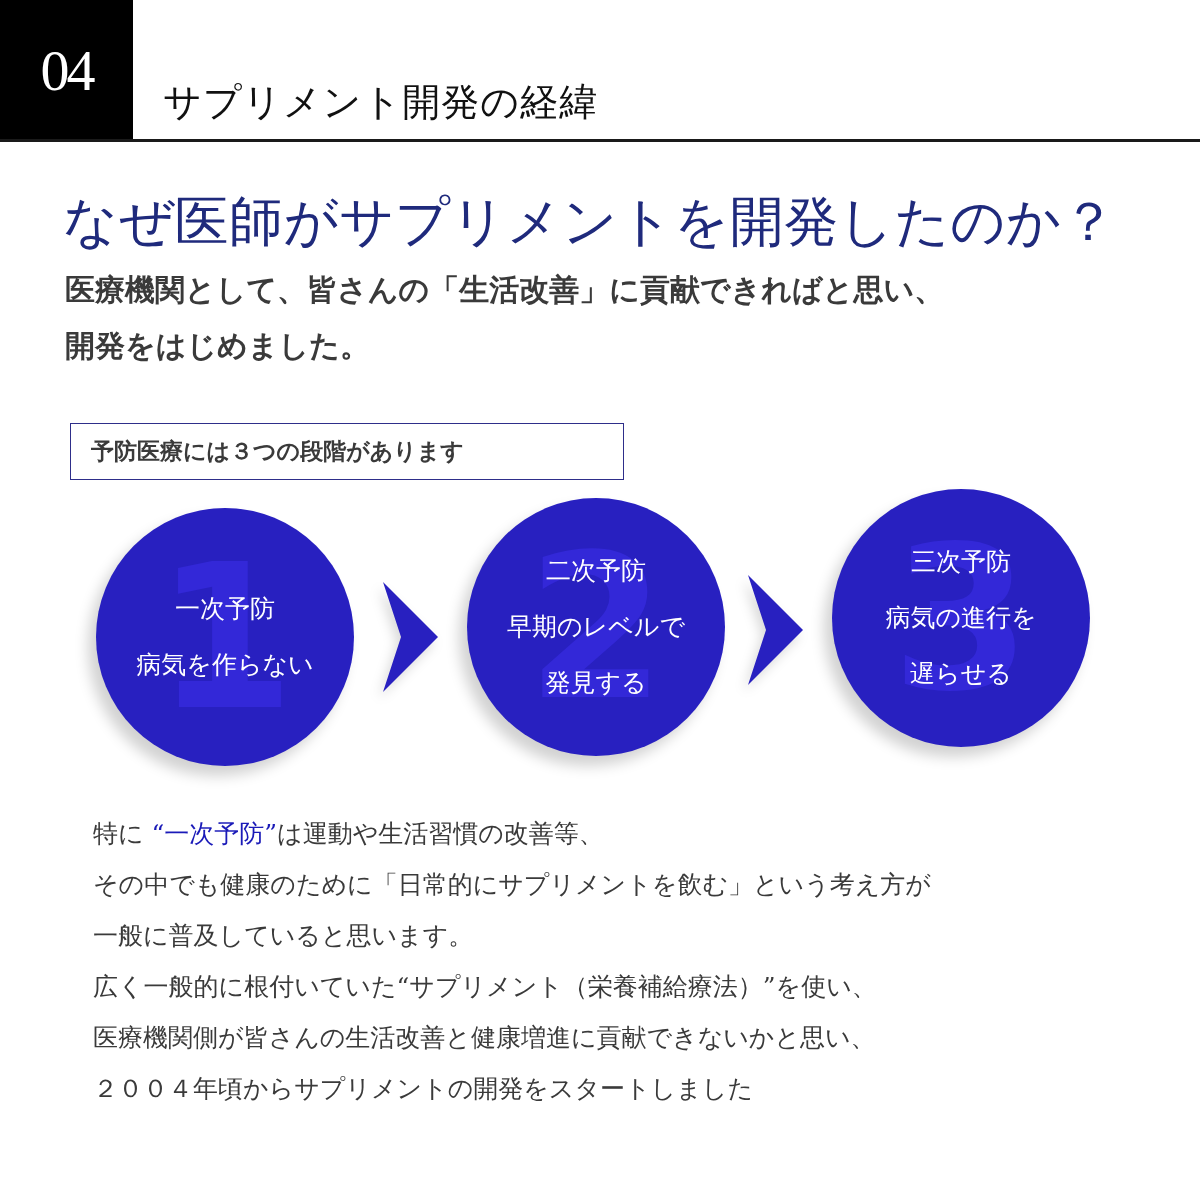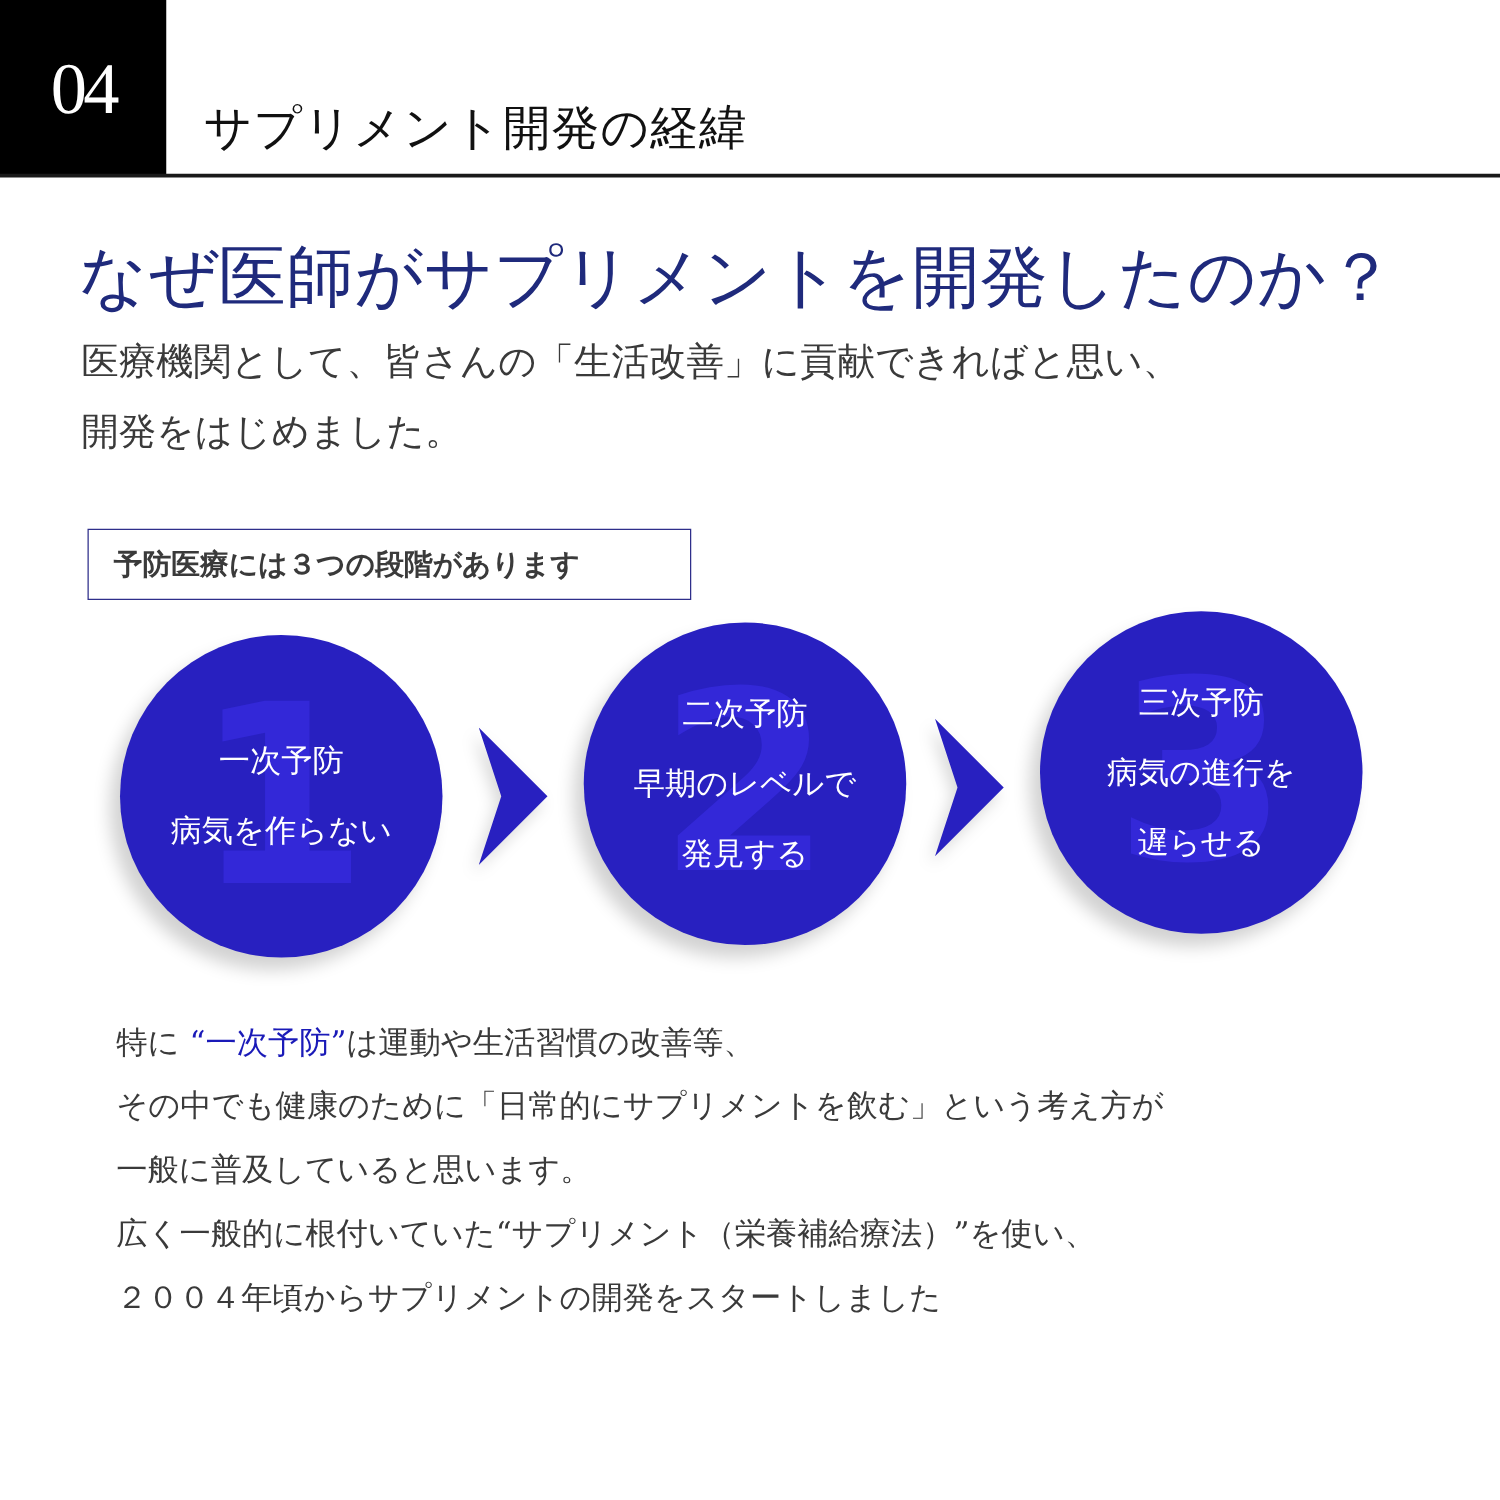--- a/index.html
+++ b/index.html
@@ -23,26 +23,26 @@
     }
 
     .question {
       position: absolute; left: 63px; top: 192px;
       font-family: "DejaVu Serif", serif; font-size: 54px; color: #1f2a7c;
       line-height: 60px; white-space: nowrap; letter-spacing: 0.5px;
     }
     .answer {
       position: absolute; left: 65px; top: 262px;
       font-family: "DejaVu Serif", serif; font-size: 30px; color: #3a3a3a;
-      line-height: 56px; font-weight: normal; white-space: nowrap;
+      line-height: 56px; font-weight: bold; white-space: nowrap;
     }
     .answer div { height: 56px; }
 
     .stages-label {
-      position: absolute; left: 70px; top: 423px; width: 483px; height: 57px;
+      position: absolute; left: 70px; top: 423px; width: 554px; height: 57px;
       border: 1.5px solid #2e2e8a; background: #fff;
       font-family: "DejaVu Serif", serif; font-size: 23px; color: #3a3a3a; font-weight: bold;
       display: flex; align-items: center; padding-left: 20px; white-space: nowrap;
     }
 
     .circle {
       position: absolute; width: 258px; height: 258px; border-radius: 50%;
       background: #2820c0;
       box-shadow: -8px 10px 14px rgba(0,0,0,0.18);
       overflow: hidden;
@@ -125,14 +125,15 @@
     <div>病気の進行を</div>
     <div>遅らせる</div>
   </div>
 </div>
 
 <div class="body-text">
   <div><span>特に </span><span class="hl">“一次予防”</span><span>は運動や生活習慣の改善等、</span></div>
   <div>その中でも健康のために「日常的にサプリメントを飲む」という考え方が</div>
   <div>一般に普及していると思います。</div>
   <div>広く一般的に根付いていた“サプリメント（栄養補給療法）”を使い、</div>
+  <div>医療機関側が皆さんの生活改善と健康増進に貢献できないかと思い、</div>
   <div>２００４年頃からサプリメントの開発をスタートしました</div>
 </div>
 
 </body></html>

